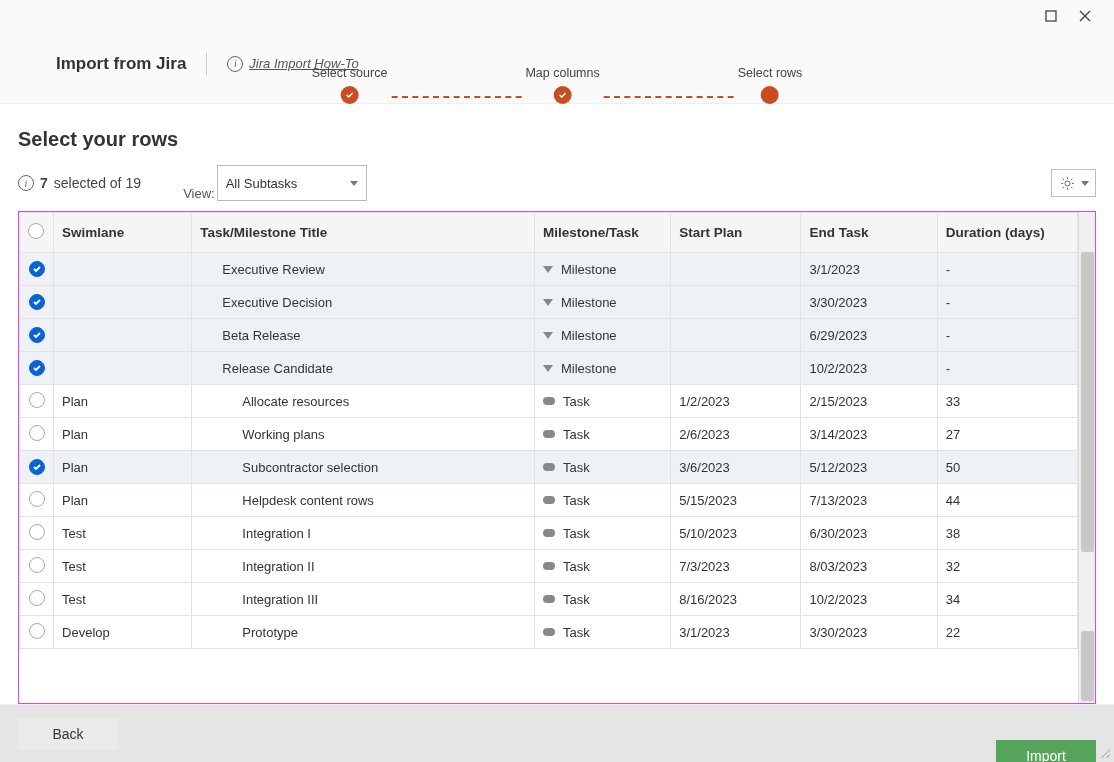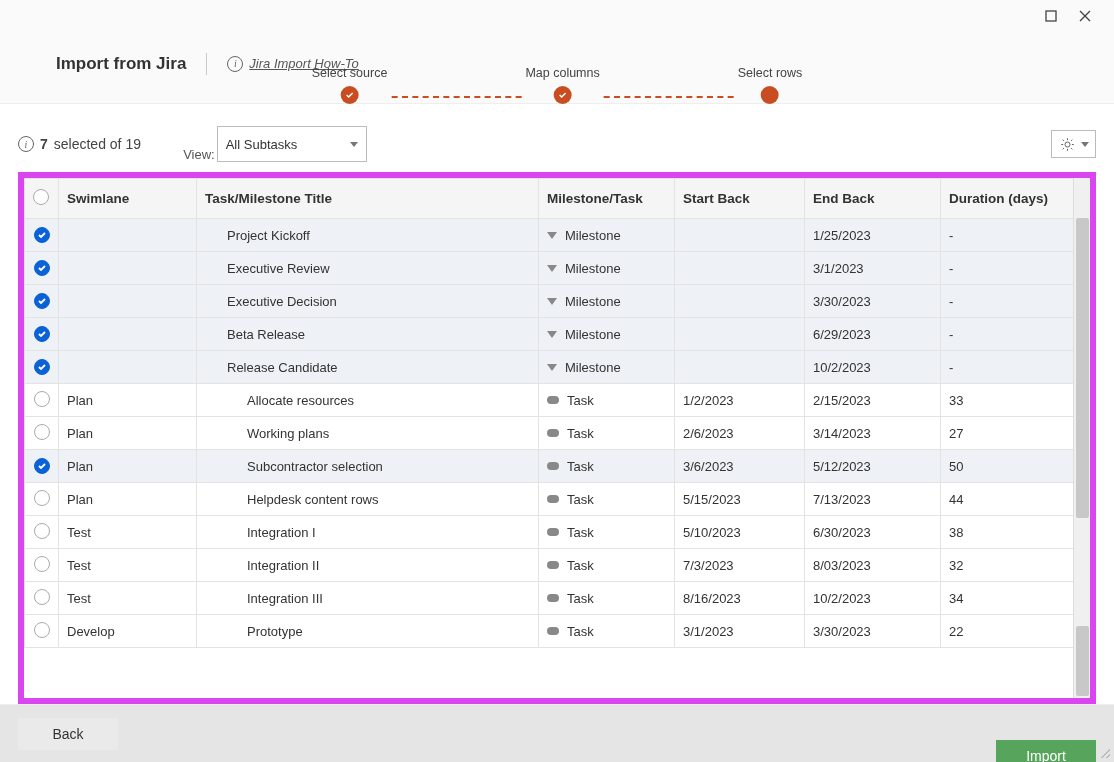--- a/index.html
+++ b/index.html
@@ -146,21 +146,21 @@
     border: 1px solid #bbb;
     height: 28px;
     display: flex; align-items: center;
     padding: 0 6px 0 8px;
     gap: 6px;
     cursor: pointer;
     color: #666;
   }
   .table-wrap {
     flex: 1;
-    border: 6px solid #d946ef;
+    border: 1px solid #d946ef;
     overflow: hidden;
     position: relative;
     display: flex;
   }
   .table-scroll {
     overflow: hidden;
     flex: 1;
   }
   table {
     border-collapse: collapse;
@@ -328,20 +328,21 @@
     </div>
     <div class="step-conn"></div>
     <div class="step">
       <span class="step-label">Select rows</span>
       <span class="step-dot current"></span>
     </div>
   </div>
 </div>
 
 <div class="content">
+  <div class="page-title">Select your rows</div>
 
   <div class="toolbar">
     <div class="sel-info">
       <span class="info-circle">i</span>
       <span class="count">7</span>
       <span>selected of 19</span>
     </div>
 
     <div class="view-group">
       <span class="view-label">View:</span>
@@ -371,51 +372,33 @@
             <col class="c-start">
             <col class="c-end">
             <col class="c-dur">
       </colgroup>
       <thead>
         <tr>
           <th><span class="chk"></span></th>
           <th>Swimlane</th>
           <th>Task/Milestone Title</th>
           <th>Milestone/Task</th>
-          <th>Start Back</th>
-          <th>End Back</th>
+          <th>Start Plan</th>
+          <th>End Task</th>
           <th>Duration (days)</th>
         </tr>
       </thead>
       <tbody id="tbody">
             <tr class="selected">
               <td style="text-align: center;"><span class="chk on">
                   <svg width="10" height="10" viewBox="0 0 10 10">
                     <path d="M2 5 L4 7 L8 3" stroke="#fff" stroke-width="1.8" fill="none"></path>
                   </svg>
                 </span></td>
               <td></td>
-              <td><span class="indent-1">Project Kickoff</span></td>
-              <td>
-                <div class="type-cell">
-                  <span class="tri"></span>
-                  <span>Milestone</span>
-                </div>
-              </td>
-              <td></td>
-              <td>1/25/2023</td>
-              <td>-</td>
-            </tr>
-            <tr class="selected">
-              <td style="text-align: center;"><span class="chk on">
-                  <svg width="10" height="10" viewBox="0 0 10 10">
-                    <path d="M2 5 L4 7 L8 3" stroke="#fff" stroke-width="1.8" fill="none"></path>
-                  </svg>
-                </span></td>
-              <td></td>
               <td><span class="indent-1">Executive Review</span></td>
               <td>
                 <div class="type-cell">
                   <span class="tri"></span>
                   <span>Milestone</span>
                 </div>
               </td>
               <td></td>
               <td>3/1/2023</td>
               <td>-</td>

